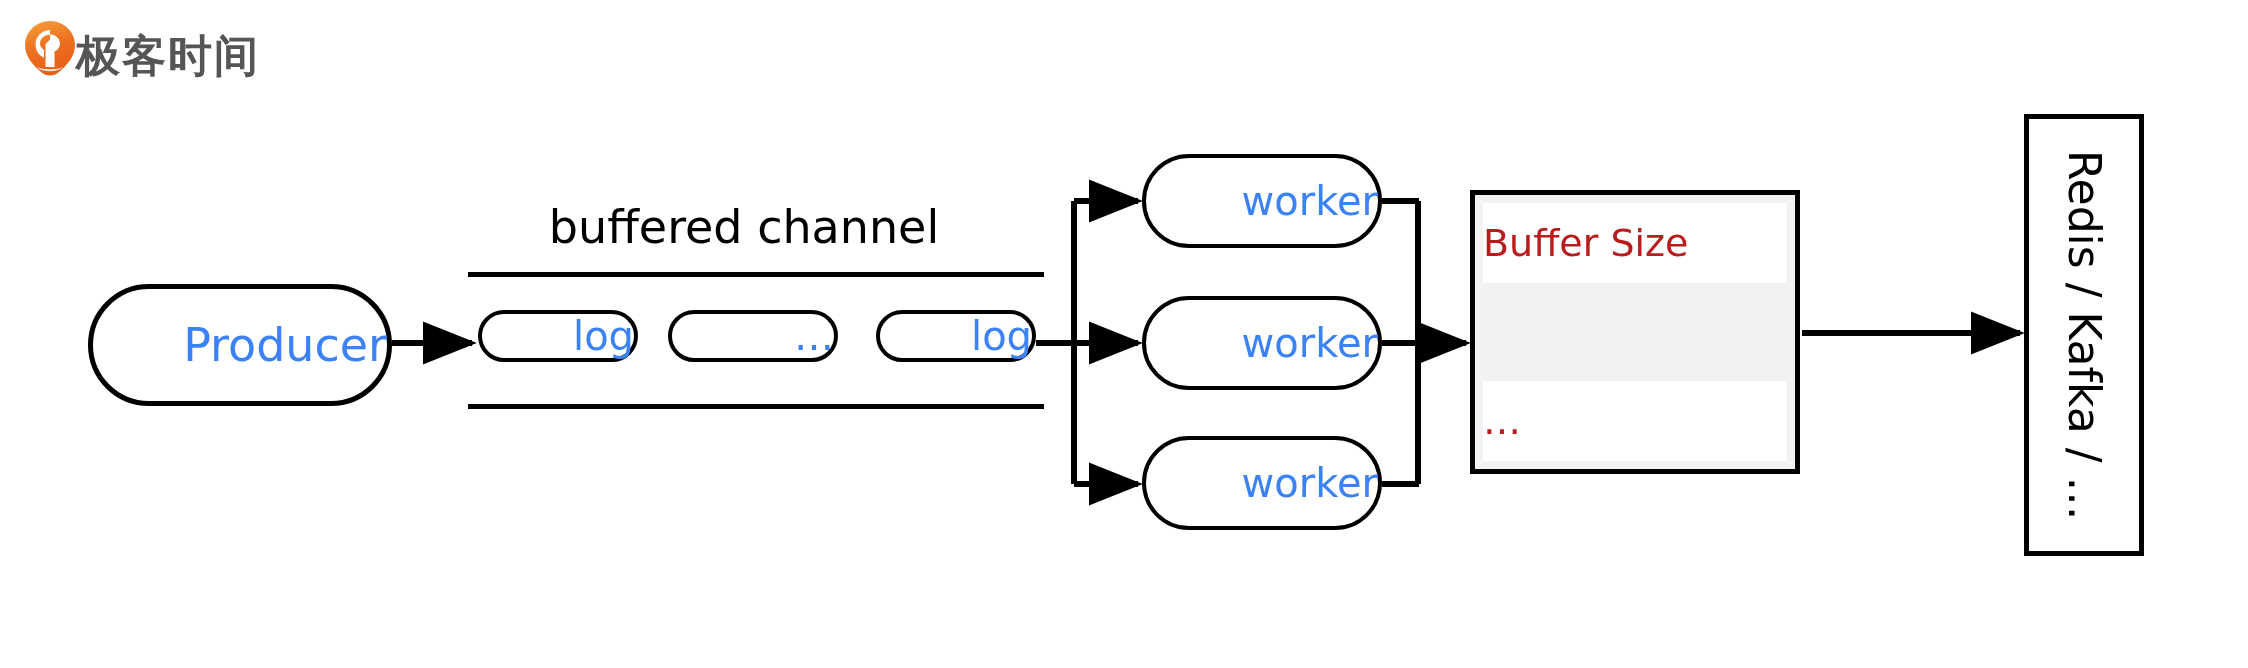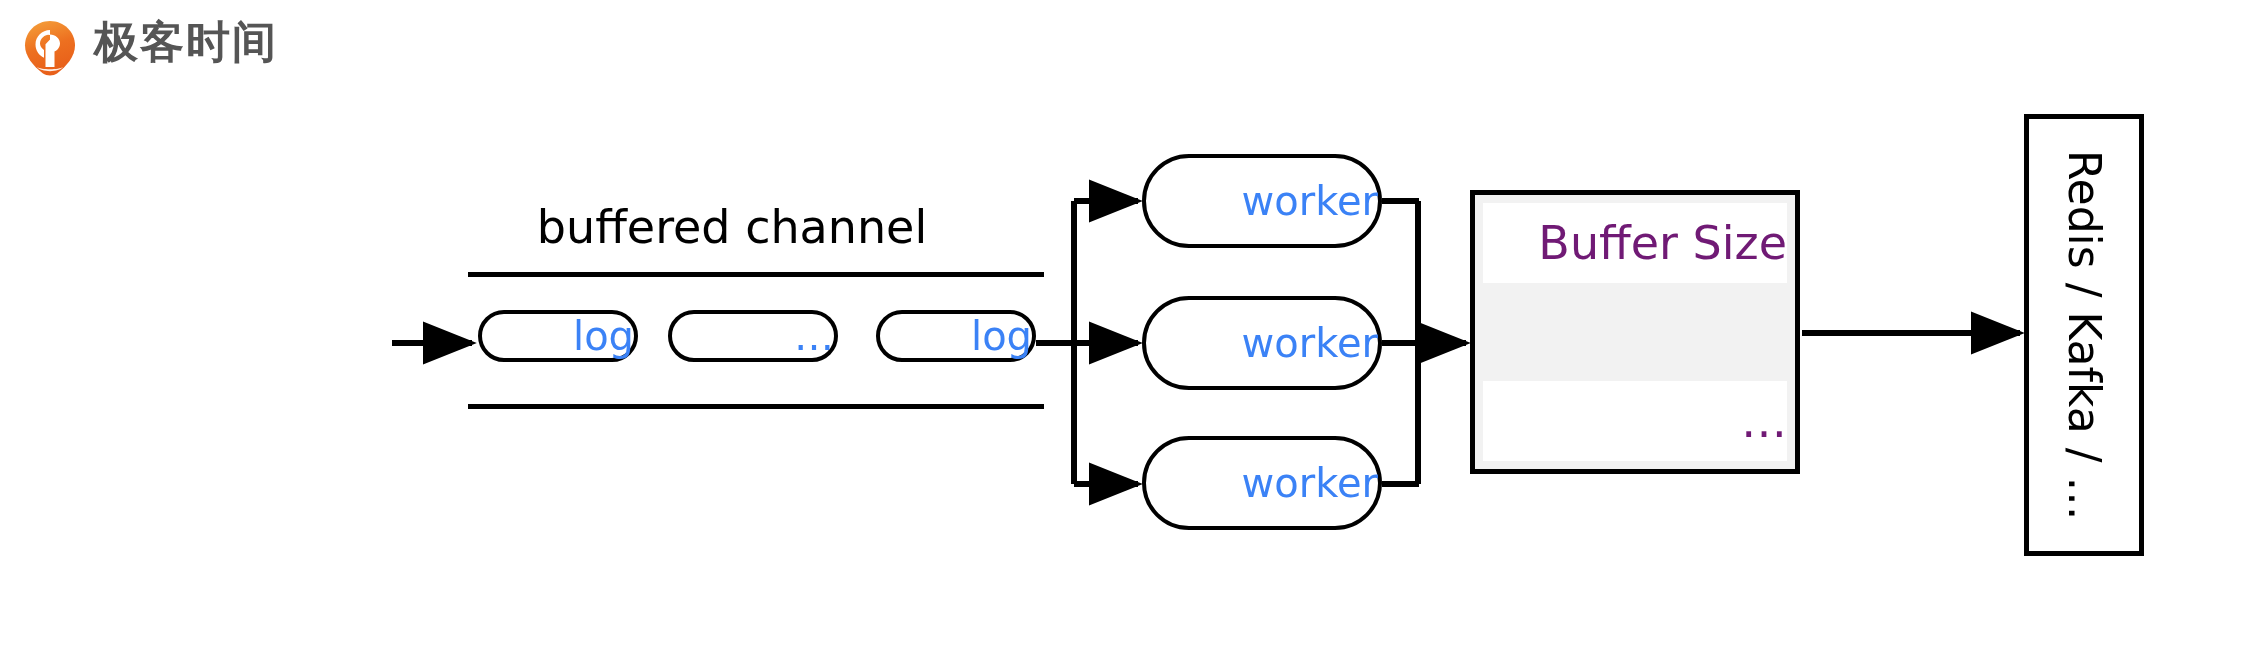--- a/index.html
+++ b/index.html
@@ -19,22 +19,21 @@
     height: 668px;
     background: #ffffff;
   }
 
   
   .logo {
     position: absolute;
     left: 24px;
     top: 20px;
     display: flex;
-    align-items: flex-start;
-    gap: 18px;
+    align-items: flex-end;
   }
   .logo-mark {
     width: 52px;
     height: 58px;
   }
   .logo-text {
     font-family: "DejaVu Sans", "Liberation Sans", sans-serif;
     font-size: 44px;
     font-weight: 700;
     color: #555555;
@@ -73,21 +72,21 @@
 
   
   #producer {
     left: 88px; top: 284px; width: 304px; height: 122px;
     font-size: 46px;
     border-width: 5px;
   }
 
   #channel-label {
     position: absolute;
-    left: 444px; top: 200px; width: 576px;
+    left: 456px; top: 200px; width: 576px;
     text-align: center;
     font-size: 46px;
     color: #000000;
   }
   #rail-top    { left: 468px; top: 272px; width: 576px; height: 5px; }
   #rail-bottom { left: 468px; top: 404px; width: 576px; height: 5px; }
 
   .log-pill {
     top: 310px; height: 52px;
     font-size: 40px;
@@ -116,23 +115,23 @@
     padding: 8px;
     display: flex;
     flex-direction: column;
     justify-content: space-between;
   }
   .config-row {
     background: #ffffff;
     height: 80px;
     display: flex;
     align-items: center;
-    justify-content: flex-end;
-    font-size: 46px;
-    color: #701a75;
+    justify-content: flex-start;
+    font-size: 38px;
+    color: #b91c1c;
     white-space: nowrap;
   }
 
   
   #batch-label {
     position: absolute;
     left: 1806px; top: 258px; width: 220px;
     text-align: center;
     font-size: 38px;
     color: #000000;
@@ -199,20 +198,23 @@
     <polyline points="1074,484 1138,484" fill="none" stroke="#000000" stroke-width="6" marker-end="url(#ah)"></polyline>
 
     <line x1="1382" y1="201" x2="1419" y2="201" stroke="#000000" stroke-width="6"></line>
     <line x1="1382" y1="484" x2="1419" y2="484" stroke="#000000" stroke-width="6"></line>
     <line x1="1418" y1="201" x2="1418" y2="484" stroke="#000000" stroke-width="6"></line>
     <line x1="1382" y1="343" x2="1466" y2="343" stroke="#000000" stroke-width="6" marker-end="url(#ah)"></line>
 
     <line x1="1802" y1="333" x2="2020" y2="333" stroke="#000000" stroke-width="6" marker-end="url(#ah)"></line>
   </svg>
 
+  <div class="node stadium" id="producer">
+    <span>Producer</span>
+  </div>
 
   <div id="channel-label">buffered channel</div>
   <div class="rail" id="rail-top"></div>
   <div class="rail" id="rail-bottom"></div>
 
   <div class="node stadium log-pill" id="log-1">
     <span>log</span>
   </div>
   <div class="node stadium log-pill" id="log-2">
     <span>…</span>

